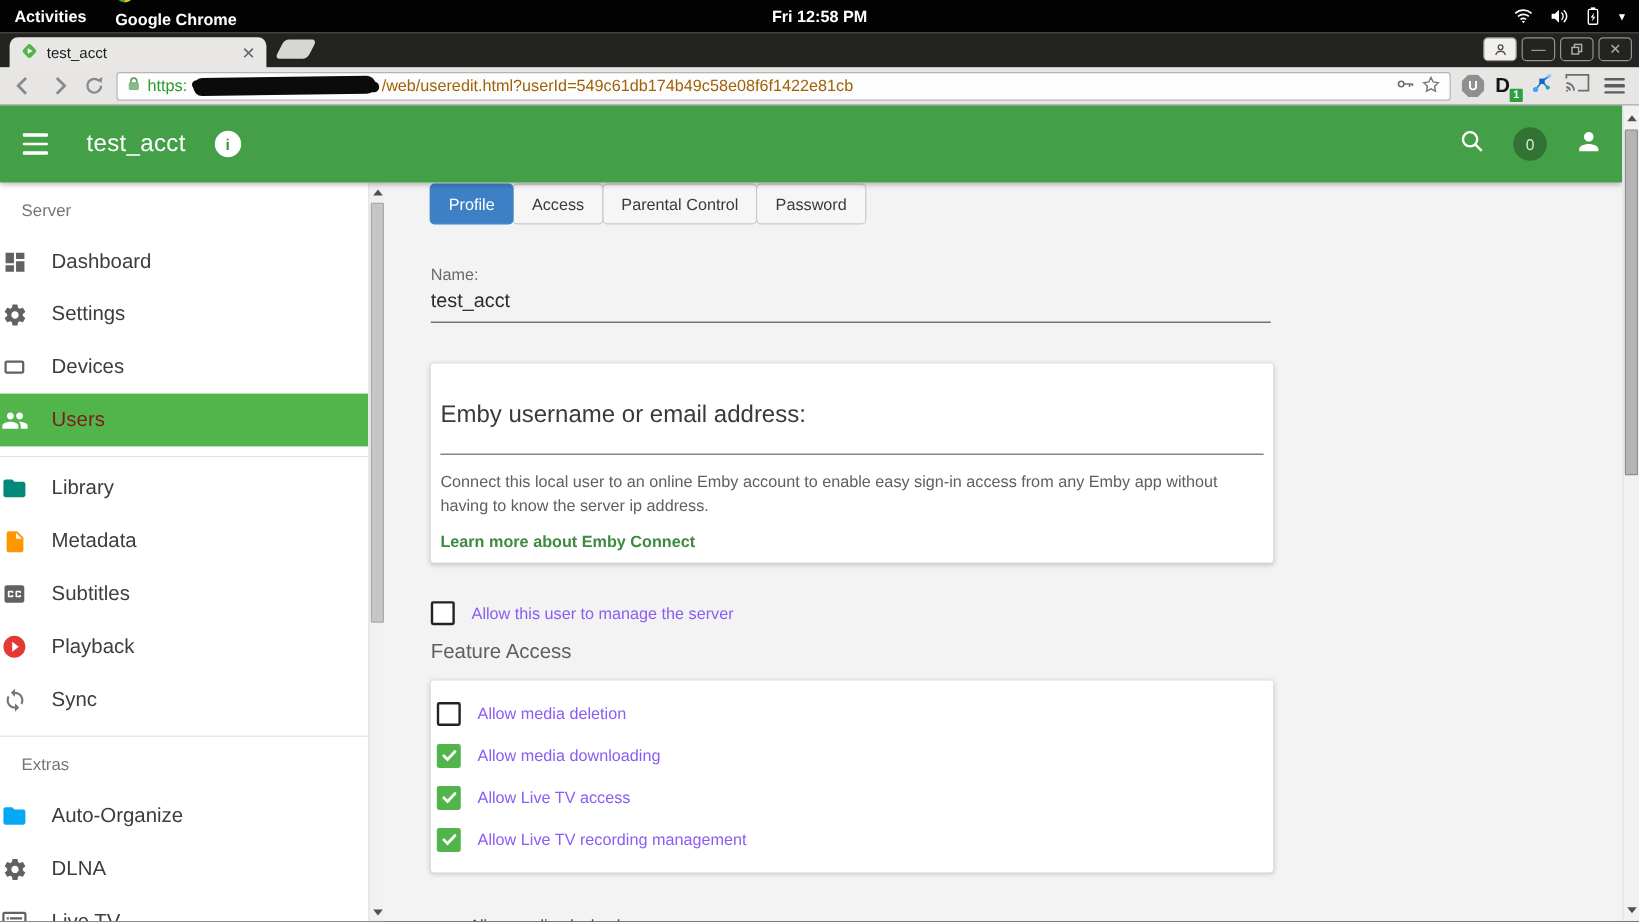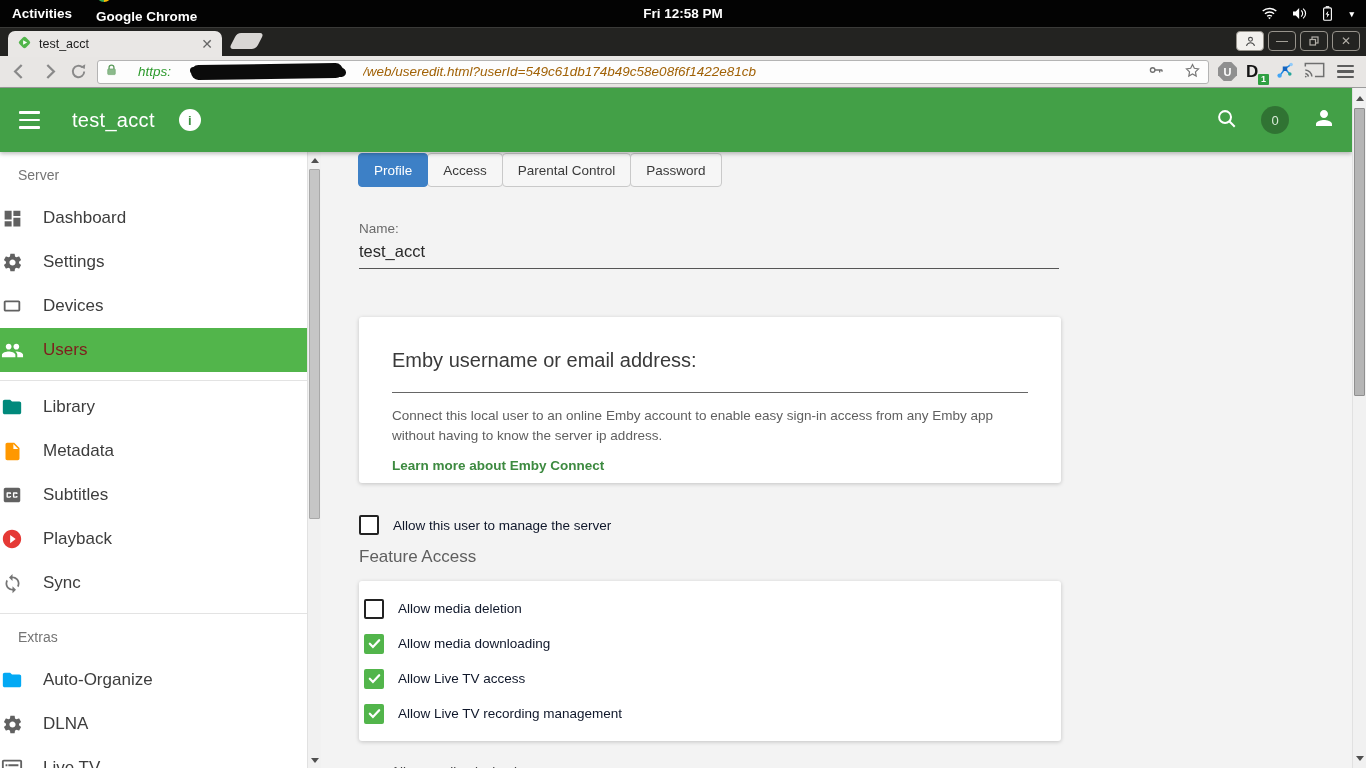--- a/index.html
+++ b/index.html
@@ -32,21 +32,21 @@
     border-radius:4px; transform:skewX(-27deg); }
   .win-controls { position:absolute; right:6px; top:3px; display:flex; gap:4px; }
   .wc-btn { width:28px; height:20px; border:1px solid #97938c; border-radius:4px;
     display:flex; align-items:center; justify-content:center; color:#b3afa8; font-size:12px; }
   .wc-profile { background:#f2f0ed; }
   
   .toolbar { height:32px; background:#e8e6e4; border-bottom:1px solid #9b9b9b;
     display:flex; align-items:center; padding:0 9px; gap:9px; }
   .nav-ico { display:flex; align-items:center; }
   .urlbar { flex:1; height:24px; background:#fdfdfd; border:1px solid #b4b4b4; border-radius:3px;
-    display:flex; align-items:center; padding:0 7px; gap:20px; font-size:13.5px; overflow:hidden;font-style:italic; }
+    display:flex; align-items:center; padding:0 7px; gap:5px; font-size:13.5px; overflow:hidden; }
   .url-scheme { color:#2d9a2d; }
   .url-redacted { width:152px; height:15px; background:#0b0b0b; border-radius:8px;
     box-shadow:6px 2px 0 -3px #0b0b0b,-5px -2px 0 -4px #0b0b0b; transform:rotate(-.8deg); flex-shrink:0; }
   .url-path { color:#a16207; white-space:nowrap; overflow:hidden; flex:1; }
   .ublock-ico { width:19px; height:19px; background:#8f8f8f; color:#fff; font-weight:700; font-size:11px;
     display:flex; align-items:center; justify-content:center;
     clip-path:polygon(30% 0,70% 0,100% 30%,100% 70%,70% 100%,30% 100%,0 70%,0 30%); }
   .dm-ico { position:relative; color:#141414; font-weight:700; font-size:17px; width:20px; }
   .dm-badge { position:absolute; right:-3px; bottom:-3px; background:#2fa042; color:#fff;
     font-size:9px; font-weight:700; width:11px; height:11px; display:flex; align-items:center;
@@ -94,33 +94,33 @@
   .tabs { display:flex; }
   .tab-btn { height:34px; padding:0 15px; display:flex; align-items:center; font-size:13.5px;
     color:#3a3a3a; background:#f6f6f6; border:1px solid #c9c9c9; border-radius:4px; margin-left:-1px; }
   .tab-btn.active { background:#3d80c6; border-color:#3d80c6; color:#fff; z-index:1; }
   .name-block { margin-top:34px; }
   .name-label { font-size:13.5px; color:#6a6a6a; }
   .name-input { display:block; width:700px; font-size:16.5px; color:#2a2a2a; border:none;
     border-bottom:1px solid #555; background:transparent; padding:6px 0 7px;
     font-family:"Liberation Sans",sans-serif; outline:none; }
   .card { width:702px; background:#fff; border-radius:3px; box-shadow:0 1px 4px rgba(0,0,0,.2); }
-  .card1 { margin-top:48px; height:166px; padding:32px 33px 0; }
+  .card1 { margin-top:34px; height:166px; padding:32px 8px 0; }
   .connect-label { font-size:20px; color:#3a3a3a; }
   .connect-input { display:block; width:100%; border:none; border-bottom:1px solid #666;
     background:transparent; height:11px; margin-top:10px; outline:none; }
   .connect-desc { margin-top:13px; font-size:13.5px; color:#5f5f5f; line-height:1.5; }
   .connect-link { display:inline-block; margin-top:11px; font-size:13.5px; font-weight:700;
     color:#3d8a40; text-decoration:none; }
   .check-row { display:flex; align-items:center; gap:14px; }
   .manage-row { margin-top:32px; }
   .checkbox { width:20px; height:20px; border:2px solid #222; border-radius:2px; background:#fff;
     flex-shrink:0; display:flex; align-items:center; justify-content:center; }
   .checkbox.checked { background:#52b54b; border-color:#52b54b; }
-  .check-label { font-size:13.5px; color:#0f172a; }
+  .check-label { font-size:13.5px; color:#8b5cf6; }
   .section-heading { margin-top:12px; font-size:17px; color:#5f5f5f; }
   .card2 { margin-top:14px; padding:10px 5px; }
   .card2 .check-row { height:35px; }
   .cutoff-text { position:absolute; left:70px; top:612px; font-size:13.5px; color:#444; }
 </style>
 </head>
 <body>
 
 <div class="screen">
 

